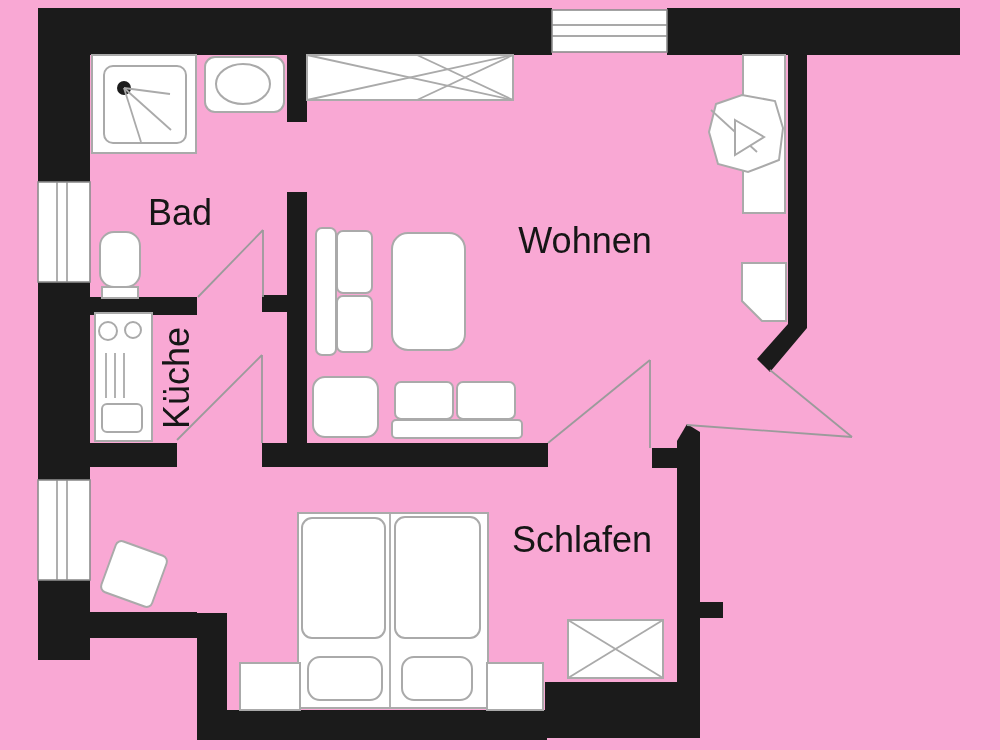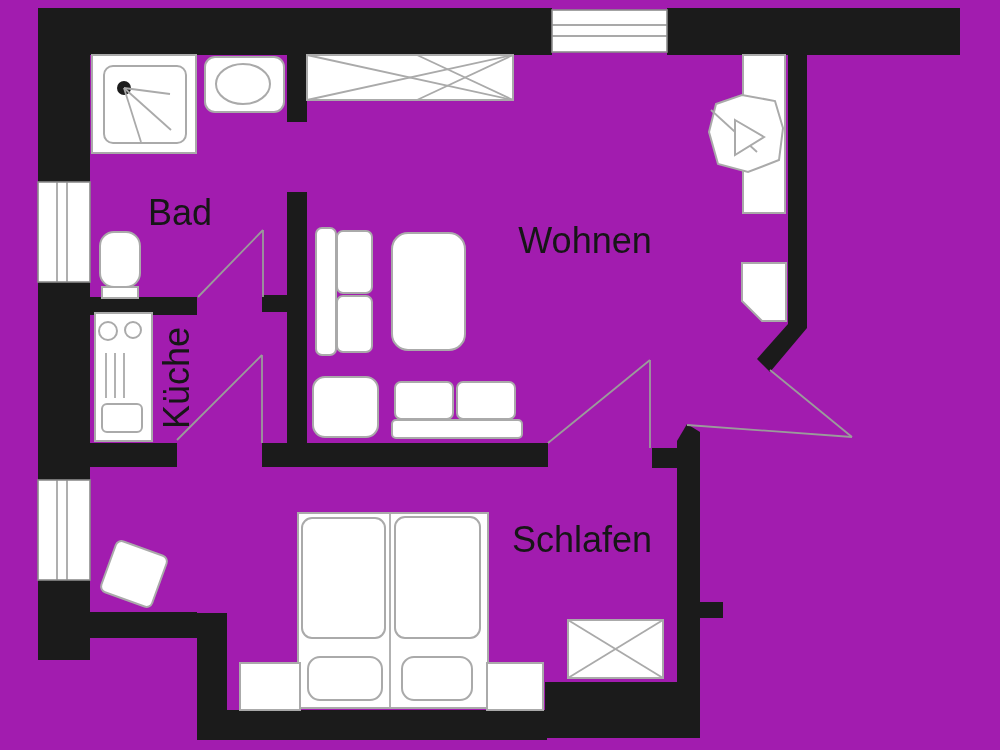--- a/index.html
+++ b/index.html
@@ -1,16 +1,16 @@
 <!DOCTYPE html>
 <html><head>
 <meta charset="utf-8">
 <style>
   html,body{margin:0;padding:0;background:#ffffff;}
-  .stage{position:relative;width:1000px;height:750px;background:#a21caf;overflow:hidden;
+  .stage{position:relative;width:1000px;height:750px;background:#f9a8d4;overflow:hidden;
          font-family:"Liberation Sans", sans-serif;}
   svg{display:block}
   .wall{fill:#1b1b1b;stroke:none;}
   .winbox{fill:#ffffff;stroke:#8d8d8d;stroke-width:1.6;}
   .winline{stroke:#8d8d8d;stroke-width:1.4;fill:none;}
   .furn{fill:#ffffff;stroke:#aaaaaa;stroke-width:2;}
   .furnline{stroke:#aaaaaa;stroke-width:1.8;fill:none;}
   .door{stroke:#9b9b9b;stroke-width:1.8;fill:none;}
   .lbl{fill:#161616;font-size:36px;font-family:"Liberation Sans", sans-serif;}
   .dot{fill:#1b1b1b;}

